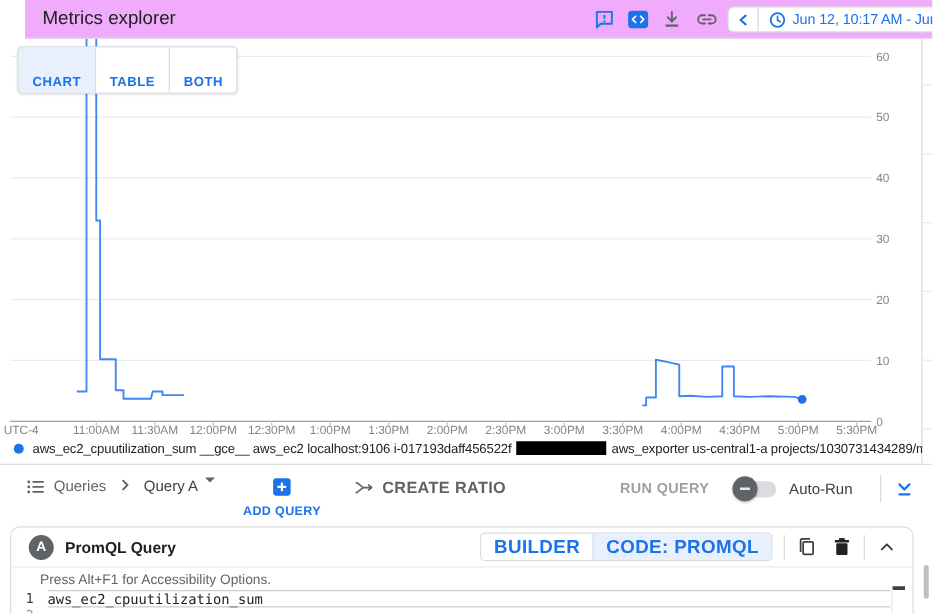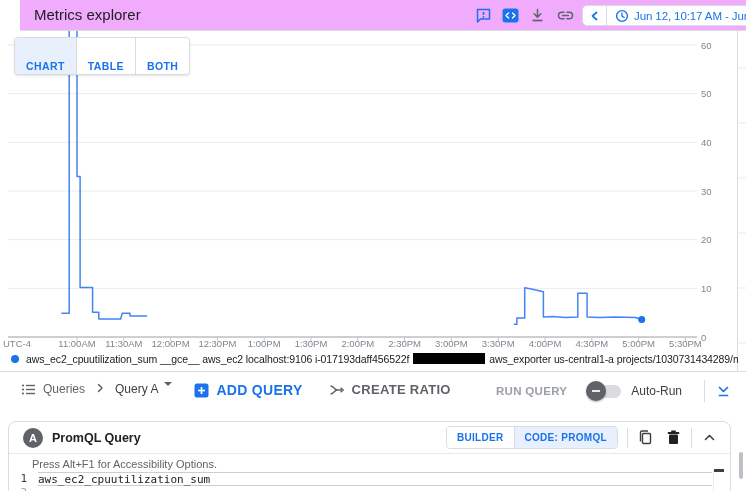--- a/index.html
+++ b/index.html
@@ -39,39 +39,39 @@
   
   .split { position:absolute; left:0; top:371px; width:746px; height:1px; background:#dadce0; }
   .grip { position:absolute; left:343px; top:374px; width:45px; height:4px; border-radius:2px; background:#c5c8cb; cursor:row-resize; }
 
   
   .qbar { position:absolute; left:0; top:372px; width:746px; height:38px; background:#fff; }
   .qleft { position:absolute; left:21px; top:10px; height:18px; display:flex; align-items:flex-start; }
   .qright { position:absolute; right:14px; top:8px; height:22px; display:flex; align-items:center; }
   .qtxt { font-size:12px; color:#5f6368; }
   .qname { font-size:12px; color:#3c4043; font-weight:500; }
-  .blue-btn { display:flex; align-items:center; gap:7px; color:#1a73e8; font-size:14px; font-weight:700; letter-spacing:.3px; cursor:pointer; }
+  .blue-btn { display:flex; align-items:center; gap:7px; color:#1a73e8; font-size:10px; font-weight:700; letter-spacing:.3px; cursor:pointer;flex-direction:column; }
   .gray-btn { display:flex; align-items:center; gap:7px; color:#5f6368; font-size:13px; font-weight:700; letter-spacing:.3px; cursor:pointer; }
   .caret { width:0; height:0; border-left:4px solid transparent; border-right:4px solid transparent; border-top:4.5px solid #5f6368; margin-left:6px; cursor:pointer; }
   .runq { color:#9aa0a6; font-size:11.5px; font-weight:700; letter-spacing:.3px; cursor:default; }
   .toggle { position:relative; width:32px; height:13px; border-radius:7px; background:#dadce0; margin:0 10px 0 22px; cursor:pointer; }
   .knob { position:absolute; left:-3px; top:-3.5px; width:20px; height:20px; border-radius:50%; background:#5f6368; box-shadow:0 1px 2px rgba(0,0,0,.3); }
   .knob::after { content:""; position:absolute; left:6px; top:9px; width:8px; height:2px; background:#e8eaed; }
   .autorun { font-size:12px; color:#3c4043; margin-right:12px; }
   .vdiv { width:1px; height:22px; background:#dadce0; margin:0 10px; }
 
   
   .card { position:absolute; left:8px; top:421px; width:723px; height:120px; border:1px solid #dadce0; border-radius:8px 8px 0 0; background:#fff; }
   .card-hd { height:32px; display:flex; align-items:center; padding:0 12px; border-bottom:1px solid #e8eaed; }
   .badge { width:20px; height:20px; border-radius:50%; background:#5f6368; color:#fff; font-size:11px; font-weight:700;
            display:flex; align-items:center; justify-content:center; margin-left:2px; }
   .card-title { margin-left:9px; font-size:12.5px; font-weight:700; color:#202124; }
   .card-ctrl { margin-left:auto; display:flex; align-items:center; }
   .seg { display:flex; border:1px solid #dadce0; border-radius:4px; overflow:hidden; height:23px; }
-  .seg-btn { padding:0 10px; line-height:21px; font-size:10px; font-weight:700; letter-spacing:.3px; color:#1a73e8; background:#fff; cursor:pointer; }
+  .seg-btn { padding:0 10px; line-height:21px; font-size:15px; font-weight:700; letter-spacing:.3px; color:#1a73e8; background:#fff; cursor:pointer; }
   .seg-btn.sel { background:#e8f0fe; }
   .seg-btn + .seg-btn { border-left:1px solid #dadce0; }
   .cdiv { width:1px; height:20px; background:#dadce0; margin:0 9px; }
   .cicon { width:17px; height:17px; cursor:pointer; }
   .cicon + .cicon { margin-left:11px; }
 
   .a11y { margin:4px 0 2px 23px; font-size:11px; color:#5f6368; }
   .edrow { display:flex; height:14px; font-family:"DejaVu Sans Mono", monospace; font-size:11px; line-height:13px; }
   .gut { width:18px; text-align:right; color:#3c4043; flex:none; }
   .gut.dim { color:#9aa0a6; }

